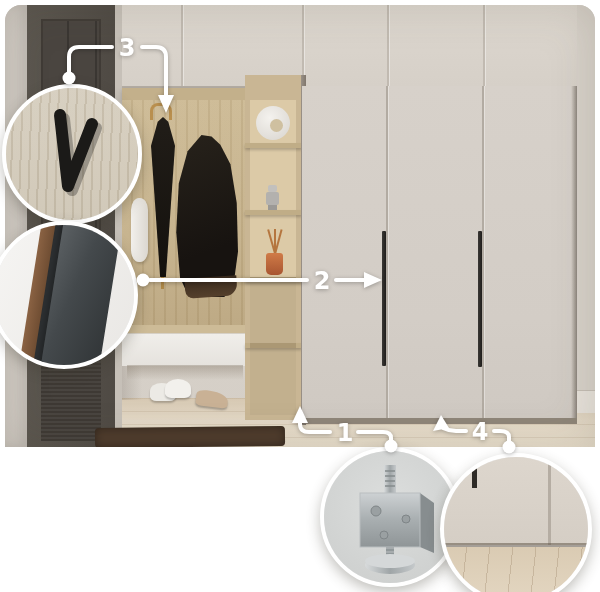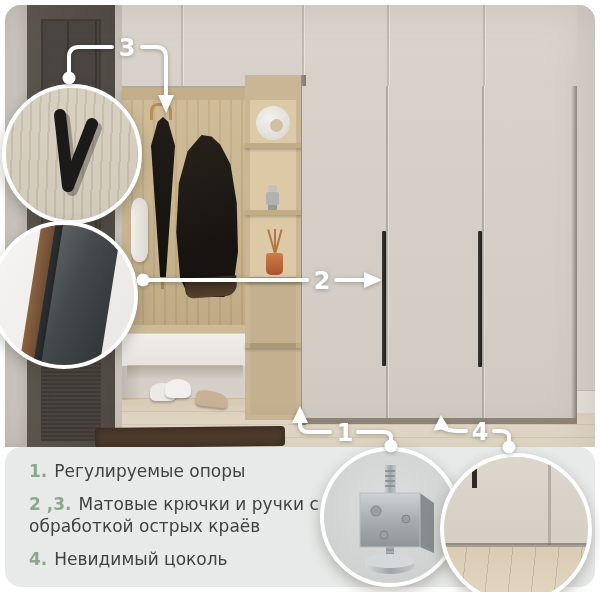--- a/index.html
+++ b/index.html
@@ -167,27 +167,20 @@
     <div class="abs wbottom"></div>
     <div class="abs right-wall"></div>
     <div class="abs baseboard"></div>
     <div class="abs doormat"></div>
     <div class="abs sneaker1"></div>
     <div class="abs sneaker2"></div>
     <div class="abs heels"></div>
     <div class="abs vignette"></div>
   </div>
 
-  <div class="abs panel">
-    <div class="legend">
-      <p><span class="num">1.</span><span>Регулируемые опоры</span></p>
-      <p><span class="num">2 ,3.</span><span>Матовые крючки и ручки с обработкой острых краёв</span></p>
-      <p><span class="num">4.</span><span>Невидимый цоколь</span></p>
-    </div>
-  </div>
 
   <div class="abs inset inset-hook">
     <div class="abs hook-bg"></div>
     <svg class="abs" style="left:0;top:0" width="132" height="132" viewBox="0 0 132 132">
       <path d="M54 27 L62 98 L86 36" fill="none" stroke="rgba(0,0,0,.28)" stroke-width="12" stroke-linecap="round" stroke-linejoin="round" transform="translate(4,4)"></path>
       <path d="M54 27 L62 98 L86 36" fill="none" stroke="#1b1a18" stroke-width="12" stroke-linecap="round" stroke-linejoin="round"></path>
     </svg>
   </div>
 
   <div class="abs inset inset-edge">

